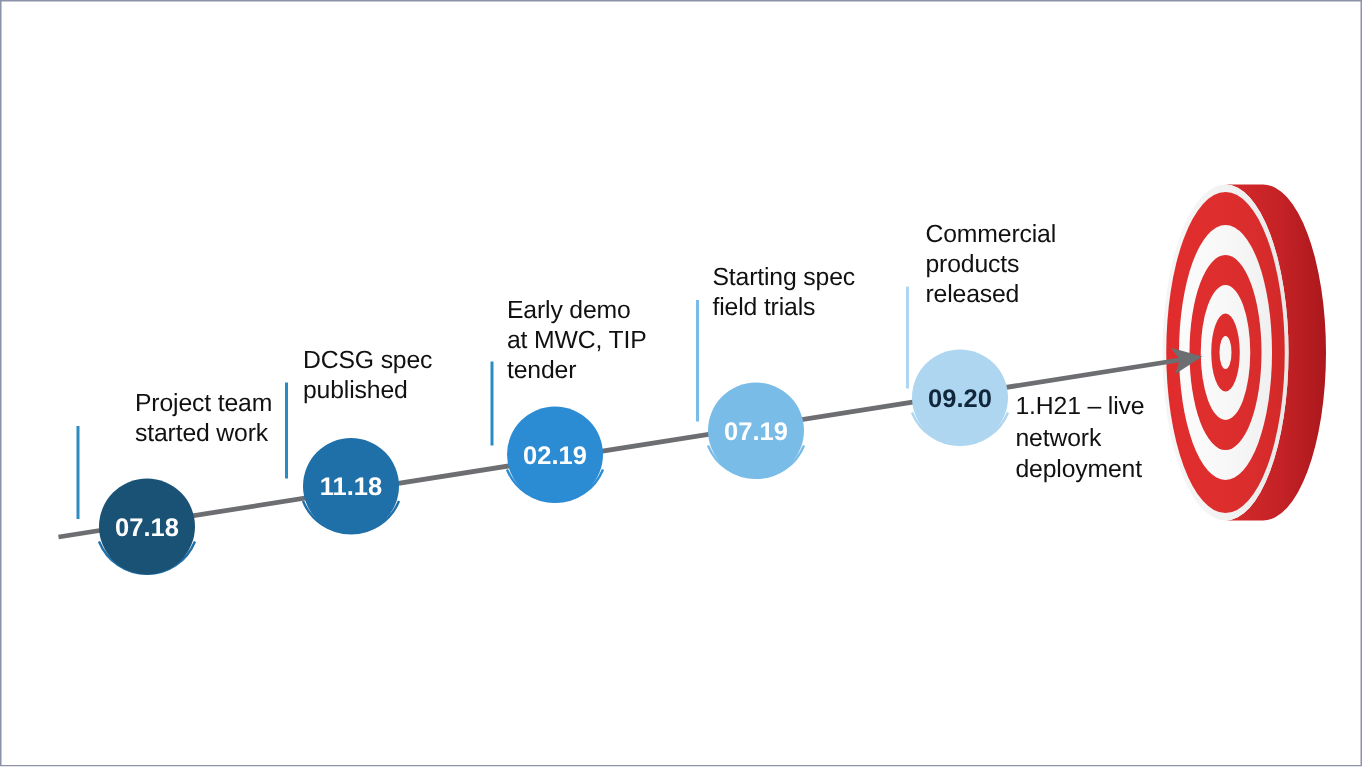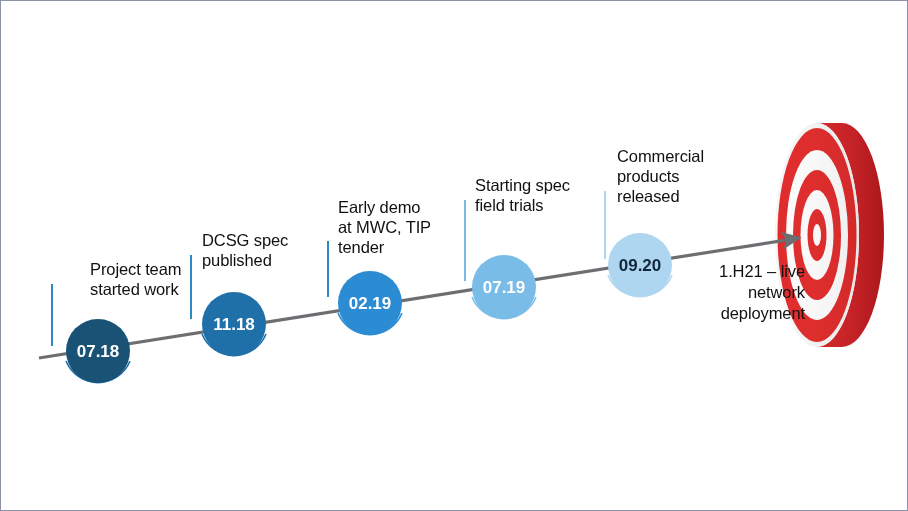--- a/index.html
+++ b/index.html
@@ -46,21 +46,21 @@
     white-space: pre-line;
     letter-spacing: -0.1px;
   }
   .final-label {
     position: absolute;
     font-family: "Liberation Sans", sans-serif;
     font-size: 16.5px;
     line-height: 1.28;
     color: #111111;
     white-space: pre-line;
-    text-align: right;
+    text-align: left;
     letter-spacing: -0.1px;
   }
   .chip-text {
     font-family: "Liberation Sans", sans-serif;
     font-weight: 700;
     font-size: 17px;
   }
 </style>
 </head>
 <body>

